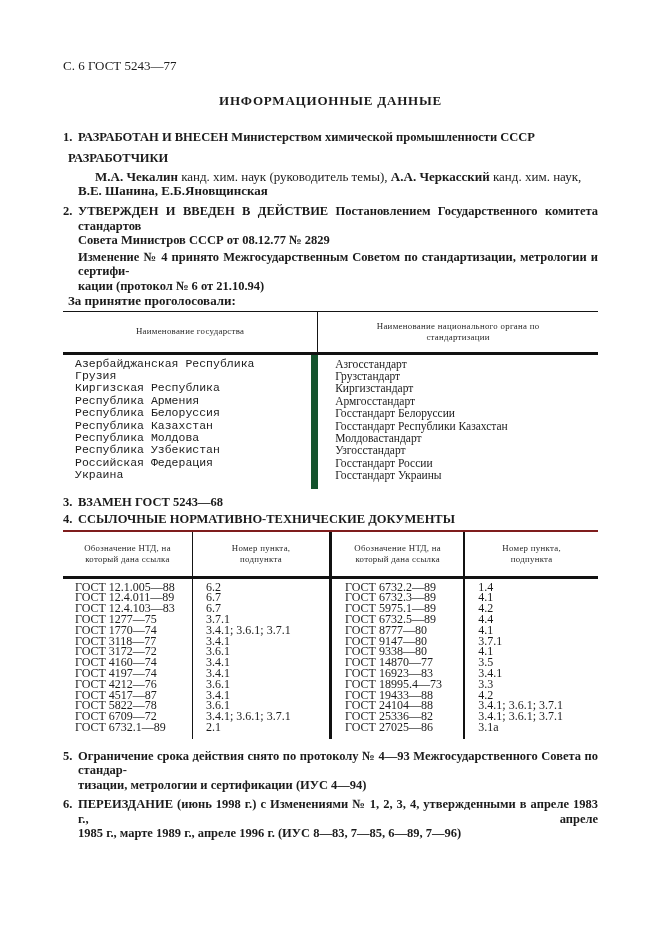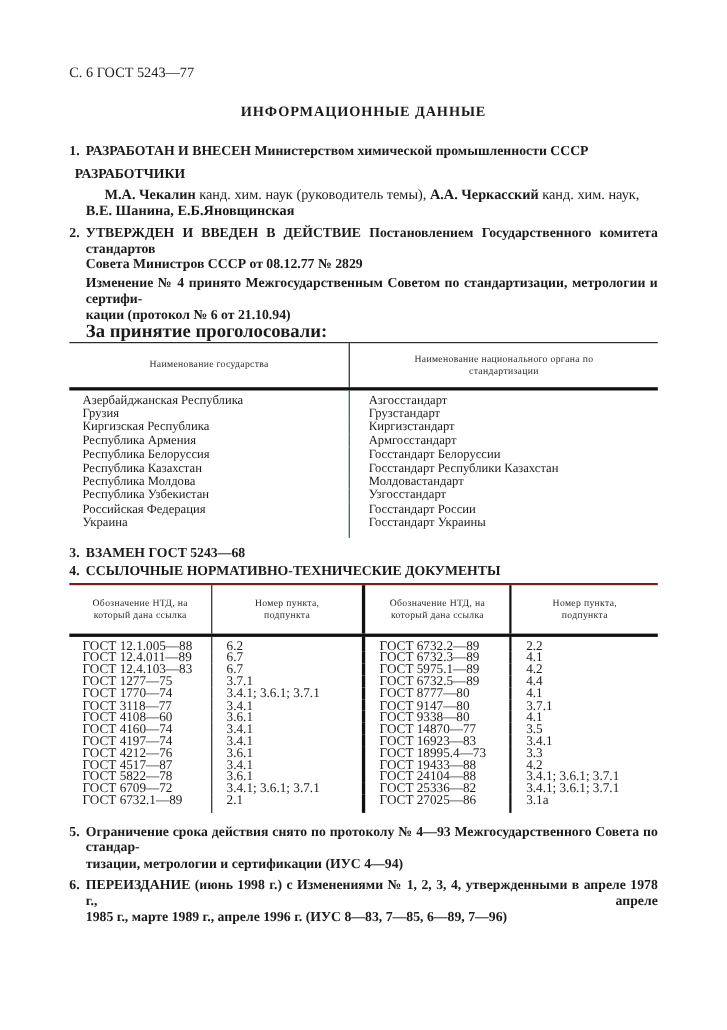--- a/index.html
+++ b/index.html
@@ -21,32 +21,32 @@
   .stretch{text-align:justify;text-align-last:justify;}
 
   .sub{margin-left:5px;font-size:12.5px;font-weight:bold;line-height:14.5px;}
   .m-sub{margin-top:6px;}
   .devs{margin-left:15px;margin-top:5px;font-size:13px;font-weight:normal;line-height:14px;}
   .devs .dl1{text-indent:17px;}
   .devs b{font-weight:bold;}
 
   .m-item2{margin-top:6px;}
   .amend{margin-left:15px;margin-top:2px;font-size:12.5px;font-weight:bold;line-height:14.5px;}
-  .votelbl{margin-left:15px;margin-top:1px;font-size:17px;font-weight:bold;line-height:14.5px;}
+  .votelbl{margin-left:5px;margin-top:1px;font-size:13px;font-weight:bold;line-height:14.5px;}
 
   
   .vt{margin-top:2px;border-top:1px solid #151515;}
   .vt-header{display:flex;border-bottom:3px solid #111;}
   .vt-hc{box-sizing:border-box;display:flex;align-items:center;justify-content:center;
          text-align:center;height:40px;font-size:8.8px;color:#262626;letter-spacing:.3px;
          line-height:11px;white-space:pre-line;}
   .vt-hc1{width:47.7%;border-right:1px solid #151515;}
   .vt-hc2{flex:1;}
   .vt-row{display:flex;font-size:11.5px;line-height:12.4px;}
-  .vt-c1{box-sizing:border-box;width:47.7%;border-right:1px solid #14532d;padding-left:12px;}
+  .vt-c1{box-sizing:border-box;width:47.7%;border-right:7px solid #14532d;padding-left:12px;font-family:Liberation Mono, monospace;}
   .vt-c2{flex:1;padding-left:17px;}
   .vt-body .vt-row:first-child>div{padding-top:3px;}
   .vt-body .vt-row:last-child>div{padding-bottom:7px;}
 
   .m-item3{margin-top:6px;}
   .m-item4{margin-top:3px;}
 
   
   .nt{margin-top:3px;border-top:2px solid #7f1d1d;}
   .nt-header{display:flex;border-bottom:3px solid #111;}
@@ -168,21 +168,21 @@
       <div class="nt-hc nt-hc3">Обозначение НТД, на
 который дана ссылка</div>
       <div class="nt-hc nt-hc4">Номер пункта,
 подпункта</div>
     </div>
     <div class="nt-body">
         <div class="nt-row">
           <div class="nt-c1">ГОСТ 12.1.005—88</div>
           <div class="nt-c2">6.2</div>
           <div class="nt-c3">ГОСТ 6732.2—89</div>
-          <div class="nt-c4">2.2</div>
+          <div class="nt-c4">1.4</div>
         </div>
         <div class="nt-row">
           <div class="nt-c1">ГОСТ 12.4.011—89</div>
           <div class="nt-c2">6.7</div>
           <div class="nt-c3">ГОСТ 6732.3—89</div>
           <div class="nt-c4">4.1</div>
         </div>
         <div class="nt-row">
           <div class="nt-c1">ГОСТ 12.4.103—83</div>
           <div class="nt-c2">6.7</div>
@@ -201,21 +201,21 @@
           <div class="nt-c3">ГОСТ 8777—80</div>
           <div class="nt-c4">4.1</div>
         </div>
         <div class="nt-row">
           <div class="nt-c1">ГОСТ 3118—77</div>
           <div class="nt-c2">3.4.1</div>
           <div class="nt-c3">ГОСТ 9147—80</div>
           <div class="nt-c4">3.7.1</div>
         </div>
         <div class="nt-row">
-          <div class="nt-c1">ГОСТ 4108—60</div>
+          <div class="nt-c1">ГОСТ 3172—72</div>
           <div class="nt-c2">3.6.1</div>
           <div class="nt-c3">ГОСТ 9338—80</div>
           <div class="nt-c4">4.1</div>
         </div>
         <div class="nt-row">
           <div class="nt-c1">ГОСТ 4160—74</div>
           <div class="nt-c2">3.4.1</div>
           <div class="nt-c3">ГОСТ 14870—77</div>
           <div class="nt-c4">3.5</div>
         </div>
@@ -262,18 +262,18 @@
     <span class="num">5.</span>
     <div class="itxt">
       <div class="line stretch">Ограничение срока действия снято по протоколу № 4—93 Межгосударственного Совета по стандар-</div>
       <div class="line">тизации, метрологии и сертификации (ИУС 4—94)</div>
     </div>
   </div>
 
   <div class="item m-item6">
     <span class="num">6.</span>
     <div class="itxt">
-      <div class="line stretch">ПЕРЕИЗДАНИЕ (июнь 1998 г.) с Изменениями № 1, 2, 3, 4, утвержденными в апреле 1978 г., апреле</div>
+      <div class="line stretch">ПЕРЕИЗДАНИЕ (июнь 1998 г.) с Изменениями № 1, 2, 3, 4, утвержденными в апреле 1983 г., апреле</div>
       <div class="line">1985 г., марте 1989 г., апреле 1996 г. (ИУС 8—83, 7—85, 6—89, 7—96)</div>
     </div>
   </div>
 
 </div>
 
 </body></html>

